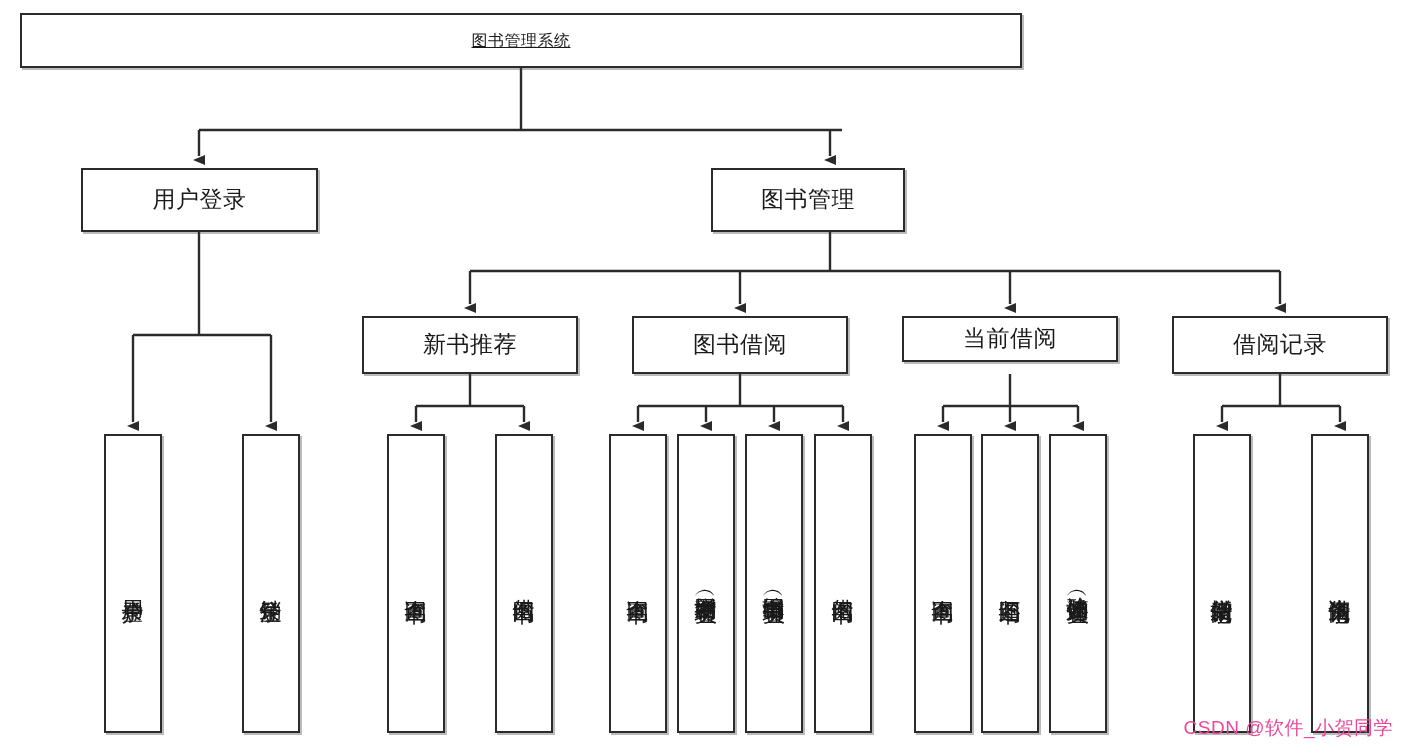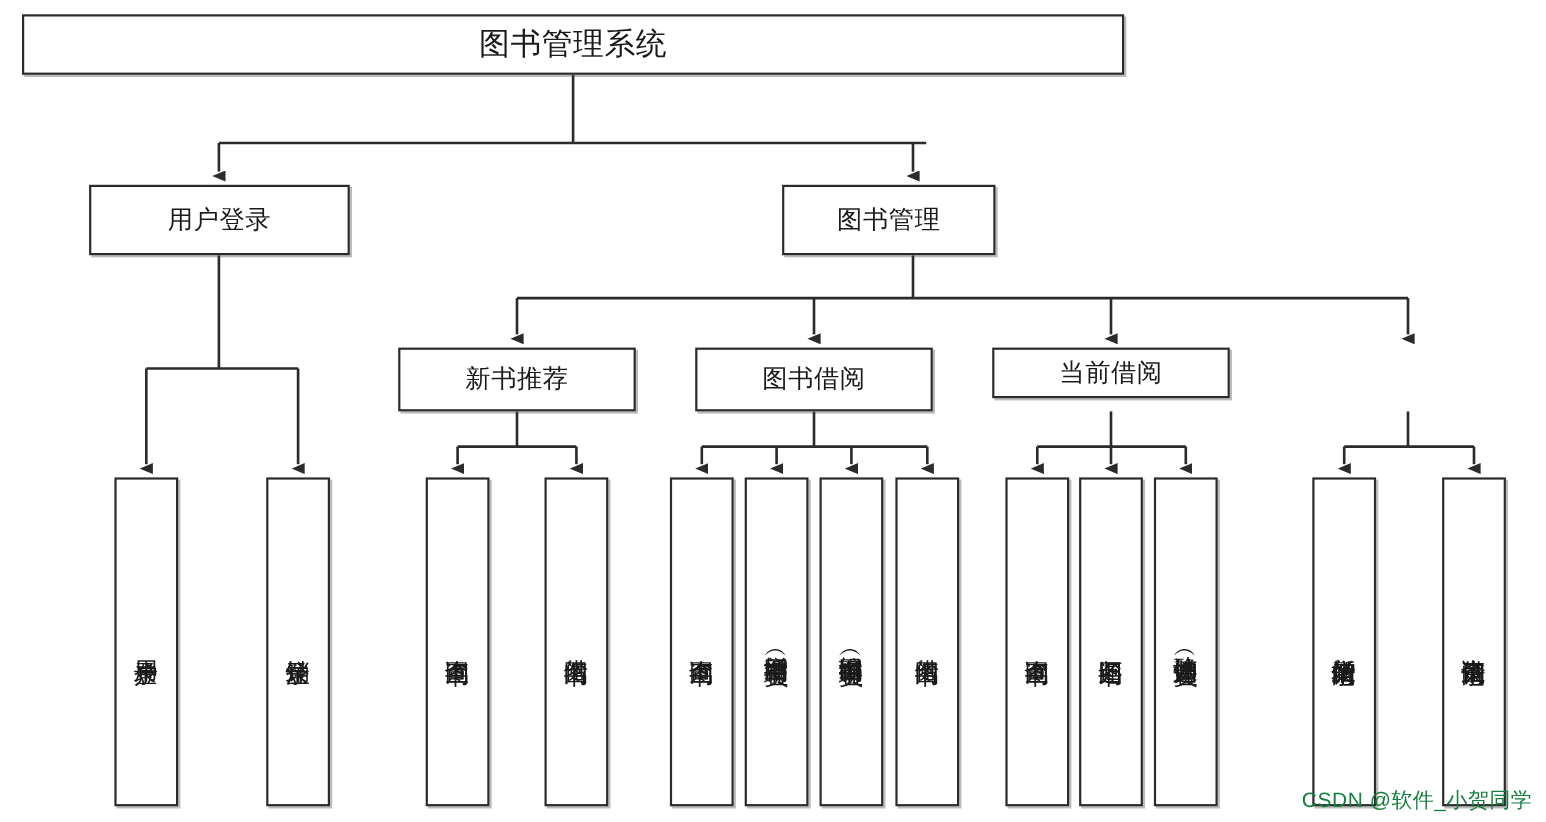--- a/index.html
+++ b/index.html
@@ -34,37 +34,38 @@
     align-items: center;
     justify-content: center;
     color: #1a1a1a;
   }
   .node.h-node {
     font-size: 23px;
     letter-spacing: 0.5px;
     line-height: 1.1;
   }
   .node.root {
-    font-size: 28px;
+    font-size: 16px;
+    text-decoration: underline;
   }
   .node.v-node {
     writing-mode: vertical-rl;
     text-orientation: upright;
     font-size: 22px;
     line-height: 1.32;
     letter-spacing: 1px;
     padding: 6px 0;
     text-align: center;
   }
   .watermark {
     position: absolute;
     right: 12px;
     bottom: 6px;
     font-size: 19px;
-    color: #15803d;
+    color: #ec4899;
     letter-spacing: 0.5px;
     white-space: nowrap;
     pointer-events: none;
   }
 </style>
 </head>
 <body>
 
 <div id="canvas">
 
@@ -119,20 +120,21 @@
   </svg>
 
   <div class="node root h-node" style="left:20px; top:13px; width:1002px; height:55px;">图书管理系统</div>
 
   <div class="node h-node" style="left:81px; top:168px; width:237px; height:64px;">用户登录</div>
   <div class="node h-node" style="left:711px; top:168px; width:194px; height:64px;">图书管理</div>
 
   <div class="node h-node" style="left:632px; top:316px; width:216px; height:58px;">图书借阅</div>
   <div class="node h-node" style="left:362px; top:316px; width:216px; height:58px;">新书推荐</div>
   <div class="node h-node" style="left:902px; top:316px; width:216px; height:46px;">当前借阅</div>
+  <div class="node h-node" style="left:1172px; top:316px; width:216px; height:58px;">借阅记录</div>
 
   <div class="node v-node" style="left:104px; top:434px; width:58px; height:299px;">用户登录</div>
   <div class="node v-node" style="left:242px; top:434px; width:58px; height:299px;">注销登录</div>
 
   <div class="node v-node" style="left:387px; top:434px; width:58px; height:299px;">查询图书</div>
   <div class="node v-node" style="left:495px; top:434px; width:58px; height:299px;">借阅图书</div>
 
   <div class="node v-node" style="left:609px; top:434px; width:58px; height:299px;">查询图书</div>
   <div class="node v-node" style="left:677px; top:434px; width:58px; height:299px;">新增图书（管理员）</div>
   <div class="node v-node" style="left:745px; top:434px; width:58px; height:299px;">编辑图书（管理员）</div>

